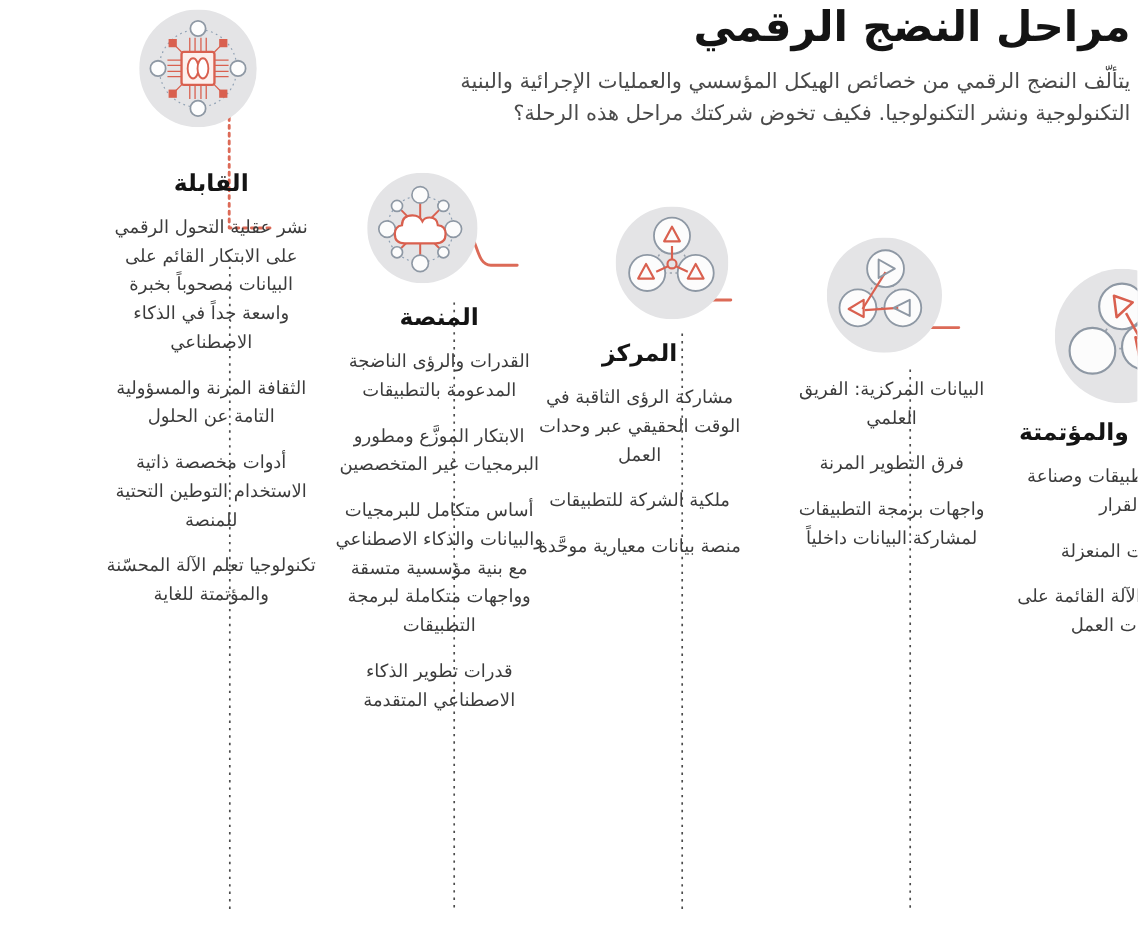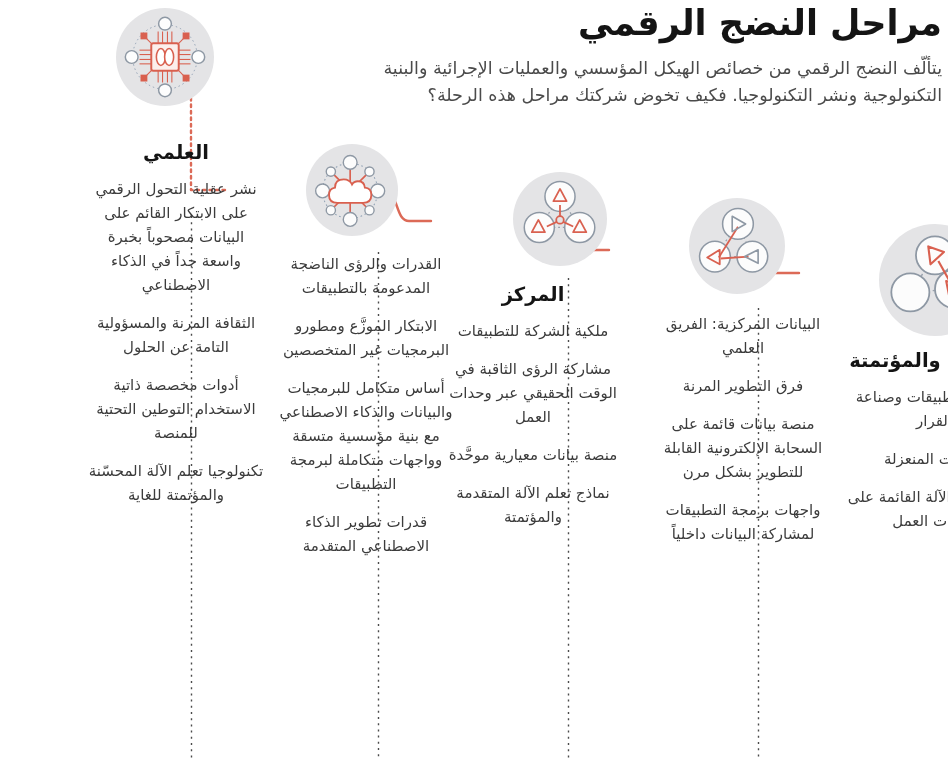--- a/index.html
+++ b/index.html
@@ -192,40 +192,39 @@
   <div class="col" style="left:764px;top:348px;width:180px;">
     <h2>النموذج والمؤتمتة</h2>
     <p>توطين التطبيقات وصناعة القرار</p>
     <p>البيانات المنعزلة</p>
     <p>نماذج تعلم الآلة القائمة على وحدات العمل</p>
   </div>
 
   <div class="col" style="left:574px;top:312px;width:178px;">
     <p>البيانات المركزية: الفريق العلمي</p>
     <p>فرق التطوير المرنة</p>
-    <p>منصة بيانات قائمة على السحابة الإلكترونية القابلة للتطوير بشكل مرن</p>
     <p>واجهات برمجة التطبيقات لمشاركة البيانات داخلياً</p>
   </div>
 
   <div class="col" style="left:364px;top:282px;width:178px;">
     <h2>المركز</h2>
+    <p>مشاركة الرؤى الثاقبة في الوقت الحقيقي عبر وحدات العمل</p>
     <p>ملكية الشركة للتطبيقات</p>
-    <p>مشاركة الرؤى الثاقبة في الوقت الحقيقي عبر وحدات العمل</p>
     <p>منصة بيانات معيارية موحَّدة</p>
-    <p>نماذج تعلم الآلة المتقدمة والمؤتمتة</p>
   </div>
 
   <div class="col" style="left:198px;top:252px;width:176px;">
+    <h2>المنصة</h2>
     <p>القدرات والرؤى الناضجة المدعومة بالتطبيقات</p>
     <p>الابتكار الموزَّع ومطورو البرمجيات غير المتخصصين</p>
     <p>أساس متكامل للبرمجيات والبيانات والذكاء الاصطناعي مع بنية مؤسسية متسقة وواجهات متكاملة لبرمجة التطبيقات</p>
     <p>قدرات تطوير الذكاء الاصطناعي المتقدمة</p>
   </div>
 
   <div class="col" style="left:6px;top:140px;width:180px;">
-    <h2>العلمي</h2>
+    <h2>القابلة</h2>
     <p>نشر عقلية التحول الرقمي على الابتكار القائم على البيانات مصحوباً بخبرة واسعة جداً في الذكاء الاصطناعي</p>
     <p>الثقافة المرنة والمسؤولية التامة عن الحلول</p>
     <p>أدوات مخصصة ذاتية الاستخدام التوطين التحتية للمنصة</p>
     <p>تكنولوجيا تعلم الآلة المحسّنة والمؤتمتة للغاية</p>
   </div>
 
 </div>
 
 </body></html>

